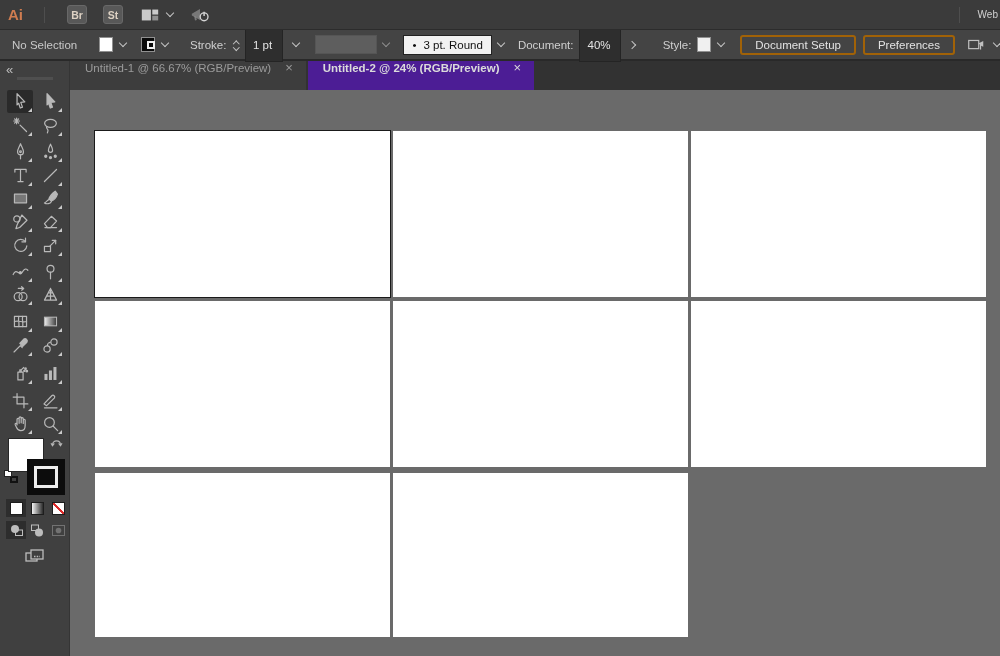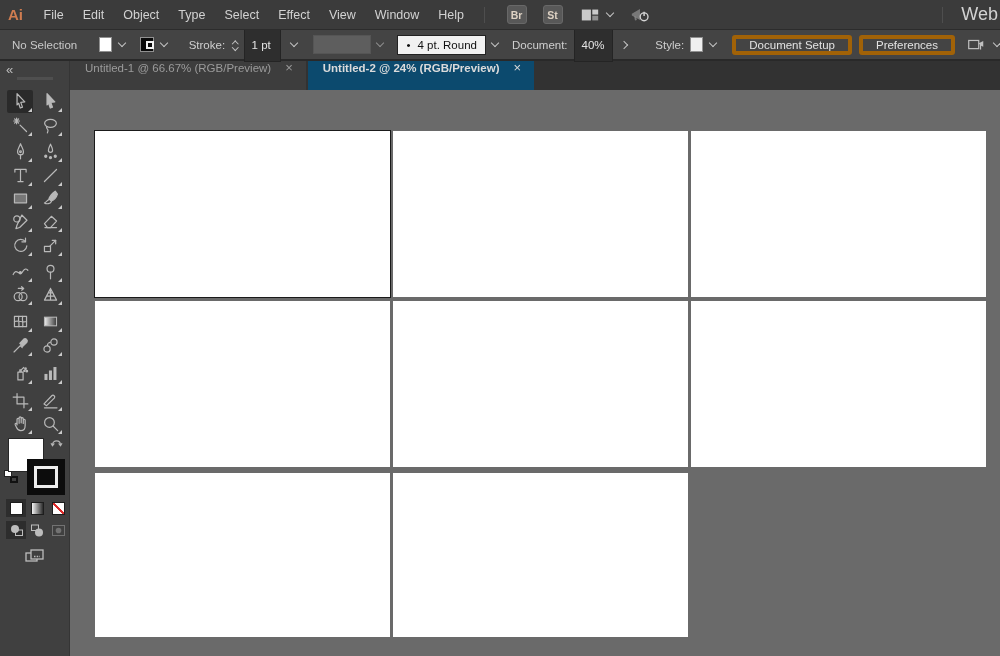--- a/index.html
+++ b/index.html
@@ -11,21 +11,21 @@
              border-bottom:1px solid #2c2c2c; display:flex; align-items:center; z-index:6; }
   #app-logo { color:#cf7c50; font-weight:bold; font-size:15px; padding:0 11px 0 8px; }
   .menu-item { color:#d2d2d2; font-size:12.5px; padding:0 9.5px; height:30px; line-height:30px; }
   .mb-divider { width:1px; height:16px; background:#4e4e4e; margin:0 6px; }
   .appbtn { background:#585858; border:1px solid #686868; border-radius:3px; color:#ddd1c3;
             font-size:10.5px; font-weight:bold; width:20px; height:19px; margin-left:16px;
             display:flex; align-items:center; justify-content:center; }
   .mb-icon { display:flex; align-items:center; margin-left:16px; }
   .mb-icon svg { width:22px; height:20px; }
   #menubar-spacer { flex:1; }
-  #workspace-label { color:#d2d2d2; font-size:18px; padding:0 2px 0 12px; white-space:nowrap; }
+  #workspace-label { color:#d2d2d2; font-size:10px; padding:0 2px 0 12px; white-space:nowrap; }
 
   
   #controlbar { position:absolute; top:30px; left:0; width:1000px; height:31px; background:#444444;
                 border-bottom:2px solid #292929; display:flex; align-items:center;
                 font-size:11.5px; color:#cfcfcf; z-index:5; }
   .cb-label { color:#cfcfcf; white-space:nowrap; }
   .cb-static { color:#c8c8c8; white-space:nowrap; }
   .swatch { width:19px; height:15px; border:1px solid #909090; background:#fff; position:relative; }
   .swatch.stroke { background:#0a0a0a; }
   .swatch.stroke .hole { position:absolute; left:5px; top:3px; width:8px; height:8px;
@@ -35,30 +35,30 @@
   .chev.up { transform:rotate(225deg); margin-top:2px; }
   .chev.right { transform:rotate(-45deg); margin-top:0; }
   .chev.dim { border-color:#8e8e8e; }
   .chev.tiny { width:4.5px; height:4.5px; }
   .stepper { display:flex; flex-direction:column; align-items:center; gap:2px; margin-left:8px; }
   .darkfield { background:#2e2e2e; border:1px solid #242424; height:19px; display:flex;
                align-items:center; padding:16px 7px; color:#e3e3e3; }
   .disfield { background:#5e5e5e; border:1px solid #555; height:19px; width:88px; }
   .whitefield { background:#f2f2f2; border:1px solid #222; height:20px; display:flex; align-items:center;
                 padding:0 8px; color:#111; gap:7px; white-space:nowrap; }
-  .cb-btn { border:4px solid #a16207; border-radius:3px; height:20px; padding:0 13px; color:#e2e2e2;
+  .cb-btn { border:2px solid #a16207; border-radius:3px; height:20px; padding:0 13px; color:#e2e2e2;
             display:flex; align-items:center; white-space:nowrap; background:transparent; }
 
   
   #tabstrip { position:absolute; top:61px; left:70px; width:930px; height:29px; background:#323232;
               display:flex; z-index:4; }
   .tab { height:29px; display:flex; align-items:center; gap:12px; padding:0 11px 16px 15px;
          font-size:11.5px; white-space:nowrap; }
   .tab.inactive { background:#3d3d3d; color:#9b9b9b; margin-right:2px; }
-  .tab.active { background:#0c4a6e; color:#dbdbdb; font-weight:bold; }
+  .tab.active { background:#4c1d95; color:#dbdbdb; font-weight:bold; }
   .tab-close { font-size:13px; line-height:1; padding:1px 2px; font-weight:normal; }
 
   
   #sidebar { position:absolute; top:61px; left:0; width:70px; height:595px; background:#404040;
              border-right:1px solid #353535; z-index:5; }
   #collapse-arrows { position:absolute; top:1px; left:6px; color:#bdbdbd; font-size:13px; letter-spacing:-1px; }
   #tool-handle { position:absolute; top:16px; left:17px; width:36px; height:3px; background:#4f4f4f; }
   .tool { position:absolute; width:26px; height:23px; display:flex; align-items:center; justify-content:center; }
   .tool.selected { background:#2a2a2a; border-radius:2px; }
   .tool svg { width:19px; height:19px; }
@@ -95,31 +95,20 @@
   #canvas { position:absolute; top:90px; left:70px; width:930px; height:566px; background:#6a6a6a;
             overflow:hidden; z-index:1; }
   .artboard { position:absolute; background:#ffffff; }
   .artboard.active { outline:1.5px solid #1a1a1a; }
 </style>
 </head>
 <body>
 
 <div id="menubar">
   <span id="app-logo">Ai</span>
-  <div id="menus" style="display: flex;">
-      <div class="menu-item">File</div>
-      <div class="menu-item">Edit</div>
-      <div class="menu-item">Object</div>
-      <div class="menu-item">Type</div>
-      <div class="menu-item">Select</div>
-      <div class="menu-item">Effect</div>
-      <div class="menu-item">View</div>
-      <div class="menu-item">Window</div>
-      <div class="menu-item">Help</div>
-    </div>
   <div class="mb-divider" style="margin-left:10px;"></div>
   <div class="appbtn">Br</div>
   <div class="appbtn">St</div>
   <div class="mb-icon">
     <svg viewBox="0 0 22 22">
         <rect x="2" y="5" width="10" height="12" fill="#c9c9c9"></rect>
         <rect x="13.5" y="5" width="6.5" height="5.5" fill="#c9c9c9"></rect>
         <rect x="13.5" y="11.8" width="6.5" height="5.2" fill="#8f8f8f"></rect>
       </svg>
     <span class="chev" style="margin-left:6px;"></span>
@@ -156,21 +145,21 @@
   <div class="darkfield" style="margin-left:6px; width:48px;">
     <span>1 pt</span>
   </div>
   <span class="chev" style="margin-left:10px;"></span>
 
   <div class="disfield" style="margin-left:16px;"></div>
   <span class="chev dim" style="margin-left:6px;"></span>
 
   <div class="whitefield" style="margin-left:14px;">
     <span>•</span>
-    <span>4 pt. Round</span>
+    <span>3 pt. Round</span>
   </div>
   <span class="chev" style="margin-left:6px;"></span>
 
   <span class="cb-label" style="margin-left:14px;">Document:</span>
   <div class="darkfield" style="margin-left:6px; width:52px;">
     <span>40%</span>
   </div>
   <span class="chev right" style="margin-left:8px;"></span>
 
   <span class="cb-label" style="margin-left:28px;">Style:</span>

